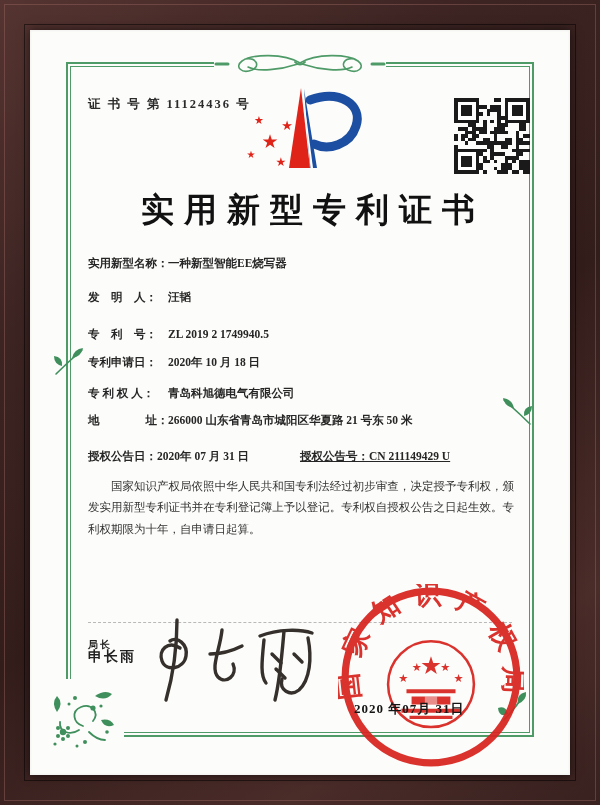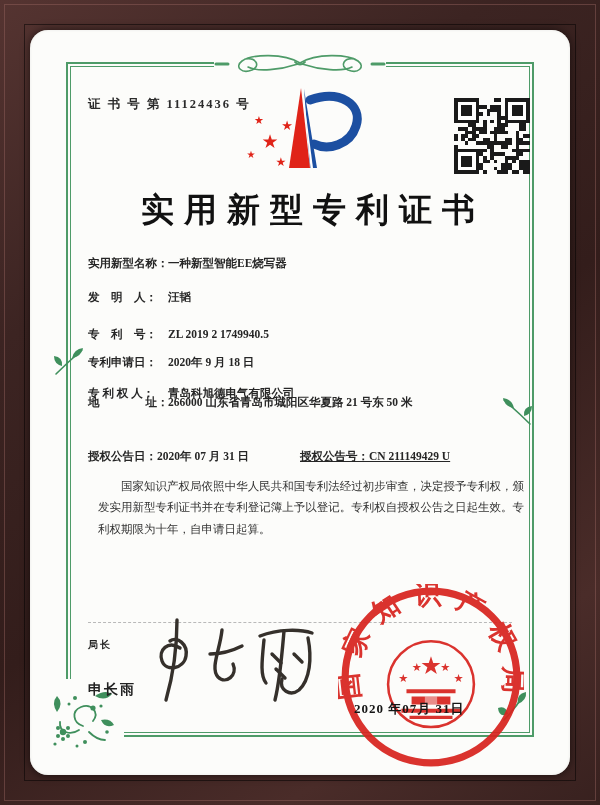--- a/index.html
+++ b/index.html
@@ -8,21 +8,21 @@
     background:#2b1716;
     font-family:"Liberation Serif","DejaVu Serif",serif;
   }
   
   .frame{position:absolute;inset:0;
     background:linear-gradient(145deg,#553431 0%,#3c2422 28%,#331d1b 55%,#4a2c29 82%,#38211f 100%);}
   .frame::before{content:'';position:absolute;inset:4px;border:1px solid rgba(150,100,95,.45);}
   .frame::after{content:'';position:absolute;inset:24px;border:1px solid rgba(0,0,0,.5);}
   
   .page{position:absolute;left:30px;top:30px;width:540px;height:745px;
-    background:#fcfcfa;box-shadow:0 0 10px rgba(0,0,0,.6), inset 0 0 3px #e8e8e4;border-radius:18px;}
+    background:#fcfcfa;box-shadow:0 0 10px rgba(0,0,0,.6), inset 0 0 3px #e8e8e4;}
   
   .gborder{position:absolute;left:36px;right:36px;top:32px;bottom:38px;
     border:2px solid #4e9b68;
     box-shadow:inset 0 0 0 2px #fcfcfa, inset 0 0 0 3px #4e9b68;}
   
   .flourish{position:absolute;left:50%;top:20px;transform:translateX(-50%);
     width:172px;height:28px;background:#fcfcfa;display:flex;align-items:center;justify-content:center;}
   .floral-bl{position:absolute;left:10px;bottom:16px;width:84px;height:80px;background:#fcfcfa;
     display:flex;align-items:center;justify-content:center;}
   .sprig{position:absolute;width:34px;height:34px;}
@@ -36,27 +36,27 @@
   .qr{position:absolute;left:424px;top:68px;width:76px;height:76px;}
   .title{position:absolute;left:0;top:150px;width:100%;margin:8px;text-align:center;
     font-size:33px;font-weight:700;letter-spacing:10px;text-indent:10px;color:#111;}
   
   .field{position:absolute;left:58px;width:430px;font-size:11.5px;font-weight:600;
     color:#262626;white-space:nowrap;}
   .fl{display:inline-block;width:80px;}
   .grant-no{position:absolute;left:212px;top:0;white-space:nowrap;text-decoration:underline;}
   
   .paras{position:absolute;left:58px;top:446px;width:426px;font-size:11.5px;
-    line-height:1.85;text-align:justify;color:#333;margin-left:10px;}
+    line-height:1.85;text-align:justify;color:#333;}
   .paras p{margin:0;text-indent:2em;}
   
   .dotline{position:absolute;left:58px;right:58px;top:592px;border-top:1px dashed #b9b9b9;z-index:1;}
   .signer-title{position:absolute;left:58px;top:608px;font-family:"Liberation Sans","DejaVu Sans",sans-serif;
     font-size:10px;font-weight:600;letter-spacing:2px;color:#222;z-index:2;}
-  .signer-name{position:absolute;left:58px;top:651px;font-family:"Liberation Sans","DejaVu Sans",sans-serif;
+  .signer-name{position:absolute;left:58px;top:618px;font-family:"Liberation Sans","DejaVu Sans",sans-serif;
     font-size:14px;font-weight:600;letter-spacing:2px;color:#222;z-index:2;}
   .signature{position:absolute;left:114px;top:578px;width:186px;height:104px;z-index:2;}
   .seal{position:absolute;left:308px;top:554px;width:186px;height:186px;opacity:.93;z-index:2;}
   .seal-date{position:absolute;left:324px;top:670px;width:176px;font-size:13px;font-weight:600;
     letter-spacing:1px;color:#151515;z-index:3;}
 </style>
 </head>
 <body>
 
 <div class="frame"></div>
@@ -310,26 +310,26 @@
   <div class="field" style="top:260px">
     <span class="fl">发　明　人：</span><span>汪韬</span>
   </div>
   <div class="field" style="top:226px">
     <span class="fl">实用新型名称：</span><span>一种新型智能EE烧写器</span>
   </div>
   <div class="field" style="top:297px">
     <span class="fl">专　利　号：</span><span>ZL 2019 2 1749940.5</span>
   </div>
   <div class="field" style="top:325px">
-    <span class="fl">专利申请日：</span><span>2020年 9 月 18 日</span>
+    <span class="fl">专利申请日：</span><span>2020年 10 月 18 日</span>
   </div>
   <div class="field" style="top:356px">
     <span class="fl">专 利 权 人：</span><span>青岛科旭德电气有限公司</span>
   </div>
-  <div class="field" style="top:365px">
+  <div class="field" style="top:383px">
     <span class="fl">地　　　　址：</span><span>266000 山东省青岛市城阳区华夏路 21 号东 50 米</span>
   </div>
   <div class="field" style="top:419px">
     <span>授权公告日：</span><span>2020年 07 月 31 日</span>
     <span class="grant-no"><span>授权公告号：</span><span>CN 211149429 U</span></span>
   </div>
 
   <div class="paras">
     <p>国家知识产权局依照中华人民共和国专利法经过初步审查，决定授予专利权，颁发实用新型专利证书并在专利登记簿上予以登记。专利权自授权公告之日起生效。专利权期限为十年，自申请日起算。</p>
   </div>

